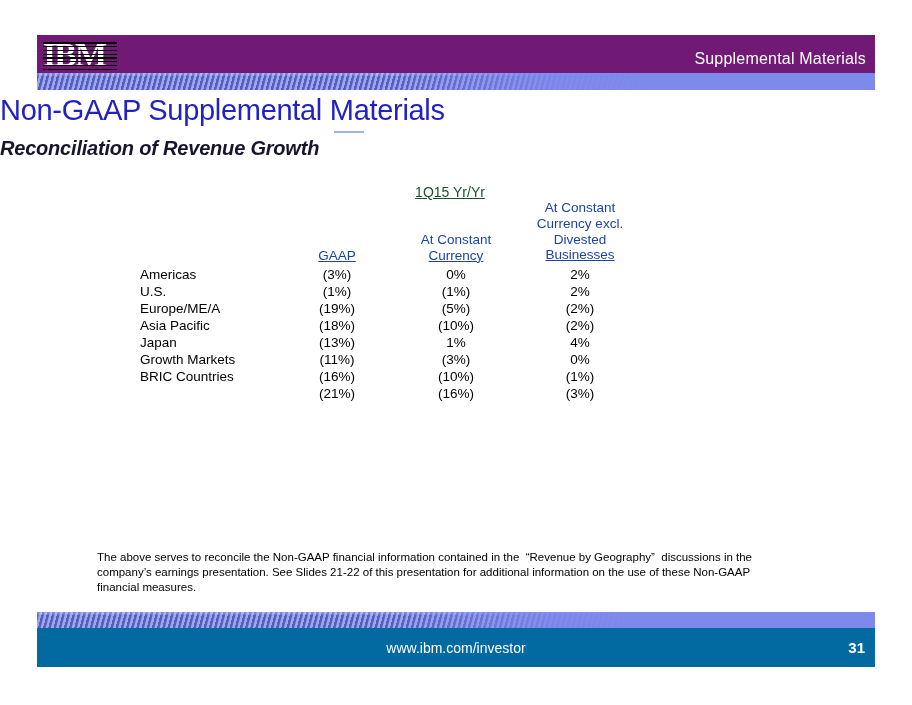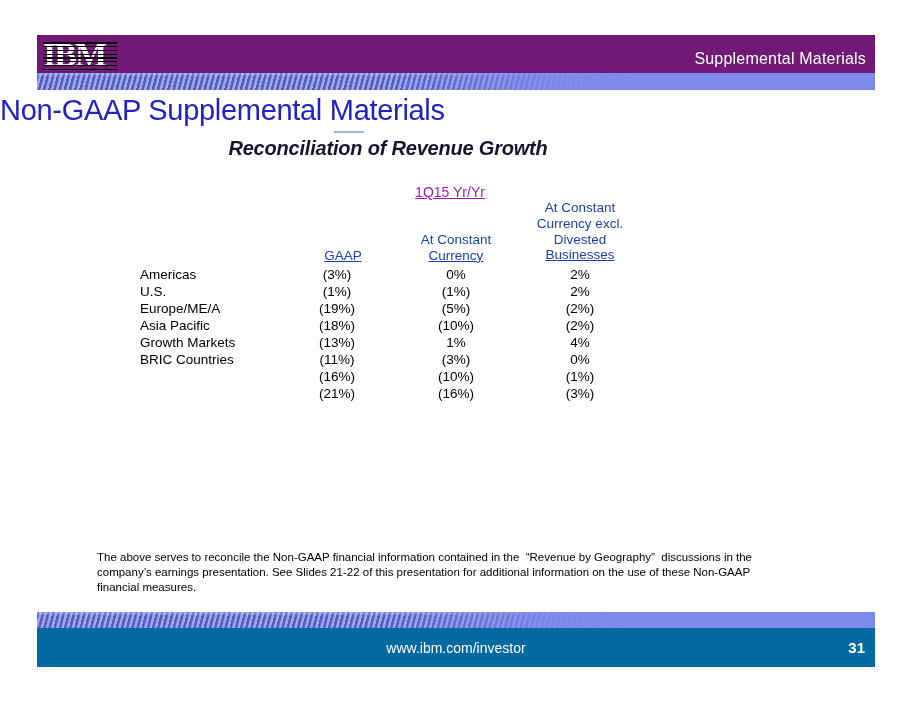--- a/index.html
+++ b/index.html
@@ -38,33 +38,33 @@
 
   
   .slide-title{
     position:absolute;left:0;top:94px;width:820px;margin:0;text-align:left;
     font-size:29px;font-weight:normal;color:#2121c4;letter-spacing:-0.3px;
   }
   .title-underline-artifact{
     position:absolute;left:334px;top:131px;width:30px;height:2px;background:#9db6ea;
   }
   .slide-subtitle{
-    position:absolute;left:0;top:137px;width:776px;margin:0;text-align:center;
+    position:absolute;left:0;top:137px;width:776px;margin:0;text-align:left;
     font-size:20px;font-weight:bold;font-style:italic;color:#15152f;letter-spacing:-0.2px;
   }
 
   
   .group-header{
     position:absolute;left:400px;top:184px;width:100px;text-align:center;
-    font-size:14px;color:#a21caf;text-decoration:underline;
+    font-size:14px;color:#14532d;text-decoration:underline;
   }
   .col-header{
     position:absolute;text-align:center;font-size:13.5px;color:#1c44a8;line-height:15.8px;
   }
-  .col-header.col1{left:293px;top:248px;width:100px;text-decoration:underline;}
+  .col-header.col1{left:287px;top:248px;width:100px;text-decoration:underline;}
   .col-header.col2{left:396px;top:232px;width:120px;}
   .col-header.col3{left:514px;top:200px;width:132px;}
   .col-header .u{text-decoration:underline;}
 
   
   .tcol{position:absolute;top:266px;font-size:13.5px;line-height:17px;color:#000000;}
   .tcol.labels{left:140px;width:170px;text-align:left;}
   .tcol.v1{left:287px;width:100px;text-align:center;}
   .tcol.v2{left:406px;width:100px;text-align:center;}
   .tcol.v3{left:530px;width:100px;text-align:center;}
@@ -113,20 +113,21 @@
     <div>Currency excl.</div>
     <div>Divested</div>
     <div class="u">Businesses</div>
   </div>
 
   <div class="tcol labels" id="col-labels">
       <div>Americas</div>
       <div>U.S.</div>
       <div>Europe/ME/A</div>
       <div>Asia Pacific</div>
+      <div>Japan</div>
       <div>Growth Markets</div>
       <div>BRIC Countries</div>
     </div>
   <div class="tcol v1" id="col-gaap">
       <div>(3%)</div>
       <div>(1%)</div>
       <div>(19%)</div>
       <div>(18%)</div>
       <div>(13%)</div>
       <div>(11%)</div>

